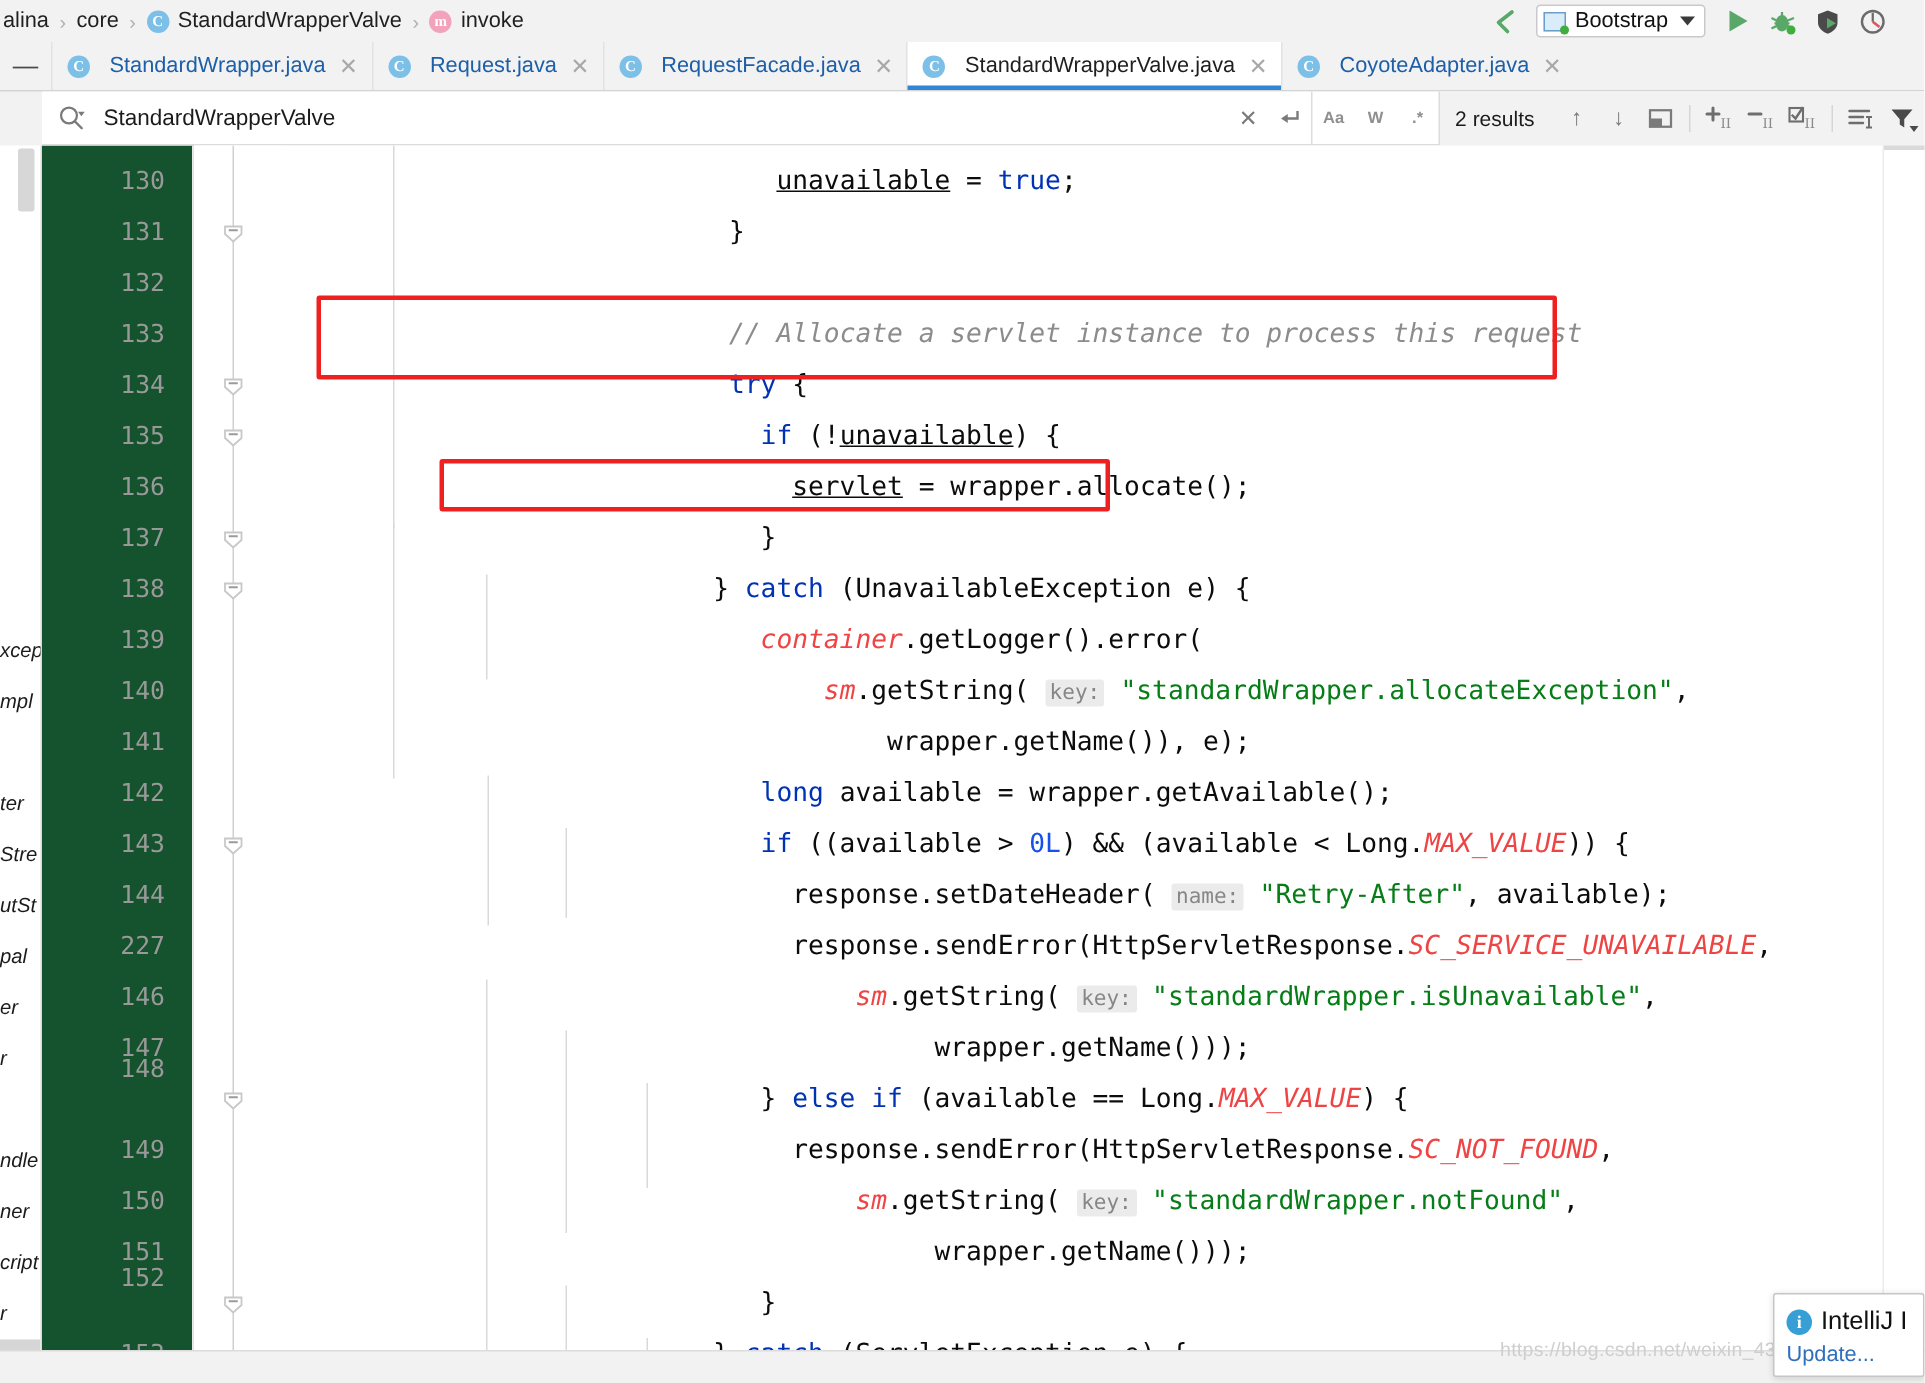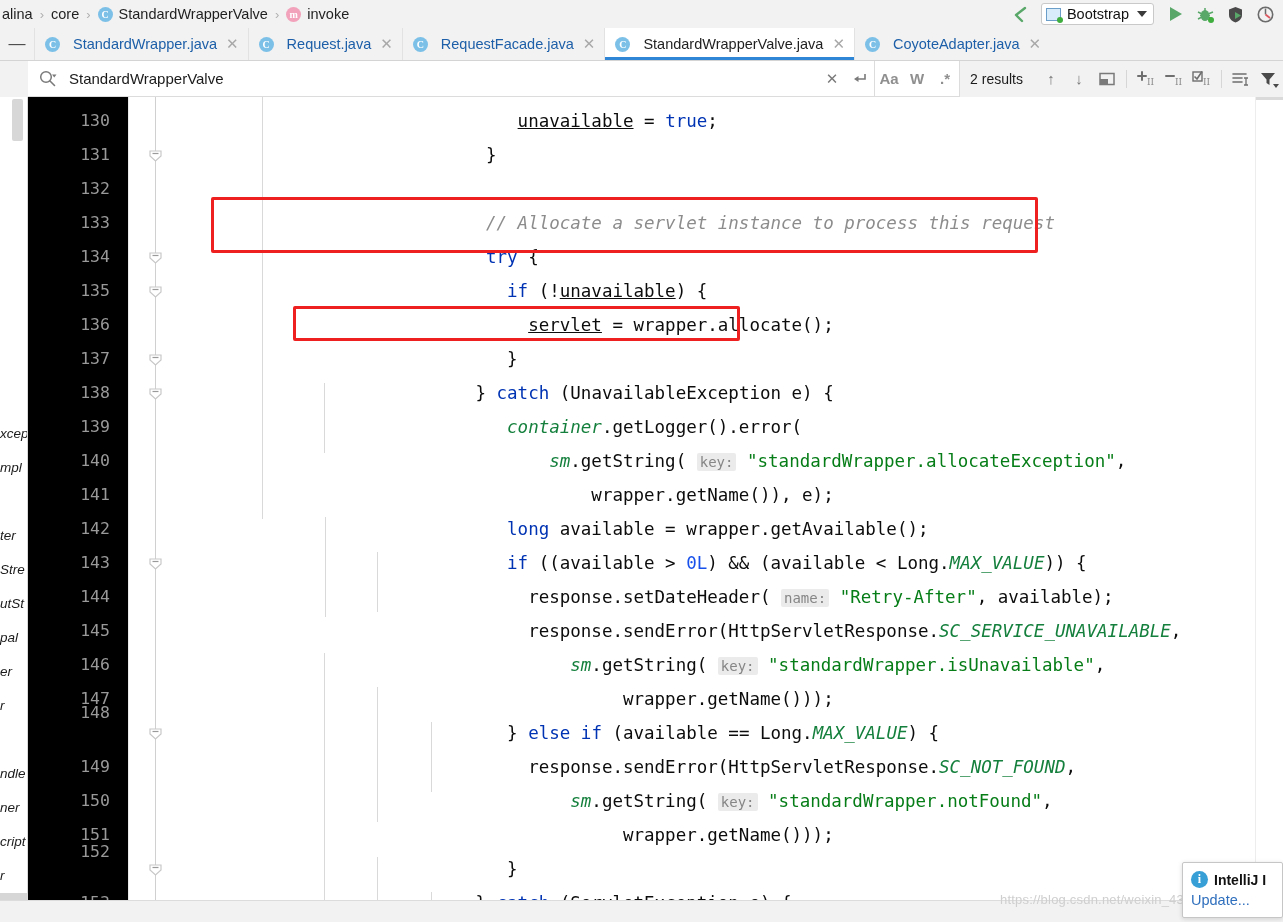--- a/index.html
+++ b/index.html
@@ -21,21 +21,21 @@
   .crumb-sep { color: #b0b0b0; font-size: 13px; padding: 0 7px; }
   .ic-class, .ic-method {
     width: 15px; height: 15px; border-radius: 50%;
     display: inline-flex; align-items: center; justify-content: center;
     font-size: 10px; font-weight: bold; color: #ffffff; margin-right: 6px;
     font-family: "Liberation Serif", serif;
   }
   .ic-class { background: #7cc0e8; }
   .ic-method { background: #f2a2bb; }
 
-  .toolright { display: flex; align-items: center; height: 28px; padding-right: 3px; gap: 0px; }
+  .toolright { display: flex; align-items: center; height: 28px; padding-right: 20px; gap: 0px; }
   .nav-back { width: 30px; height: 26px; display:flex; align-items:center; justify-content:center; }
   .runcfg {
     display: flex; align-items: center; height: 22px;
     background: #ffffff; border: 1px solid #c9c9c9; border-radius: 3px;
     padding: 0 6px 0 4px; margin: 0 6px;
   }
   .runcfg .cfg-icon {
     width: 15px; height: 13px; border: 1.6px solid #6b9ec9; background: #d8ecfa;
     position: relative; margin-right: 6px;
   }
@@ -80,21 +80,21 @@
   }
   .find-left { display: flex; align-items: center; flex: 1; height: 36px; padding-left: 10px; }
   .find-input-text { font-size: 15px; color: #1b1b1b; margin-left: 12px; }
   .find-search-icon { display: flex; align-items: center; }
   .fa-btn {
     min-width: 28px; height: 28px; display: flex; align-items: center; justify-content: center;
     color: #7a7a7a; font-size: 15px;
   }
   .fa-btn.flat { background: #f2f2f2; }
   .toggle-grp { display: flex; align-items: center; height: 36px; border-left: 1px solid #dcdcdc; border-right: 1px solid #dcdcdc; }
-  .toggle-grp .fa-btn { font-weight: bold; font-size: 15px; color: #8f8f8f; }
+  .toggle-grp .fa-btn { font-weight: bold; font-size: 11px; color: #8f8f8f; }
   .results-txt { font-size: 14px; color: #1b1b1b; padding: 0 14px 0 10px; white-space: nowrap; }
   .vsep { width: 1px; height: 18px; background: #d6d6d6; margin: 0 5px; }
   .right-panel-bg { background: #f2f2f2; display:flex; align-items:center; height:36px; }
 
   
   .leftstrip {
     position: absolute; left: 0; top: 97px; width: 28px; height: 803px;
     background: #ffffff; overflow: hidden; border-right: 1px solid #d9d9d9;
   }
   .leftstrip .lsrow {
@@ -110,21 +110,21 @@
     background: #d7d7d7; border-radius: 2px;
   }
 
   
   .editor {
     position: absolute; left: 28px; top: 97px; width: 1227px; height: 803px;
     background: #ffffff; overflow: hidden;
   }
   .gutter {
     position: absolute; left: 0; top: 0; width: 101px; height: 803px;
-    background: #000000; border-right: 1px solid #eaeaea;
+    background: #14532d; border-right: 1px solid #eaeaea;
   }
   .foldcol {
     position: absolute; left: 101px; top: 0; width: 62px; height: 803px; background: #ffffff;
   }
   .foldline {
     position: absolute; left: 26px; top: 0; width: 1px; height: 803px; background: #d0d0d0;
   }
   .codearea { position: absolute; left: 163px; top: 0; right: 0; height: 803px; }
 
   .lnum {
@@ -137,21 +137,21 @@
   .foldmark svg { display: block; }
 
   .cline {
     position: absolute; left: 0; height: 34px; line-height: 34px;
     font-family: "DejaVu Sans Mono", monospace; font-size: 17.5px;
     color: #0c0c0c; white-space: pre;
   }
   .k  { color: #0033b3; }          
   .s  { color: #067d17; }          
   .c  { color: #8c8c8c; font-style: italic; } 
-  .f  { color: #15803d; font-style: italic; } 
+  .f  { color: #ef4444; font-style: italic; } 
   .n  { color: #1750eb; text-align: center; }          
   .u  { text-decoration: underline; }
   .hint {
     background: #ebebeb; color: #868686; font-size: 14px; border-radius: 2px;
     padding: 1px 3px; font-family: "DejaVu Sans Mono", monospace;
   }
 
   .indentguide { position: absolute; width: 1px; background: #d9d9d9; }
 
   
@@ -165,21 +165,21 @@
   .watermark {
     position: absolute; left: 1000px; top: 892px; font-size: 13px; color: #cfcfcf;
     font-family: "Liberation Sans", sans-serif; letter-spacing: .2px; white-space: nowrap;
   }
   .notif {
     position: absolute; left: 1182px; top: 862px; width: 101px; height: 56px;
     background: #ffffff; border: 1px solid #c6c6c6; border-radius: 2px;
     box-shadow: 0 1px 5px rgba(0,0,0,.14); overflow: hidden;
   }
   .notif-head { display: flex; align-items: center; gap: 6px; padding: 8px 0 0 8px; }
-  .notif-title { font-size: 14px; font-weight: bold; color: #111; white-space: nowrap; }
+  .notif-title { font-size: 17px; font-weight: normal; color: #111; white-space: nowrap; }
   .notif-link { font-size: 14.5px; color: #2f6fbd; padding: 4px 0 0 8px; white-space: nowrap; }
   .info-badge {
     width: 17px; height: 17px; border-radius: 50%; background: #389fd6; color: #fff;
     font-size: 12px; font-weight: bold; display: flex; align-items: center; justify-content: center;
     font-family: "Liberation Serif", serif; flex: none;
   }
   .rscroll {
     position: absolute; left: 1255px; top: 97px; width: 28px; height: 803px; background: #ffffff;
     border-left: 1px solid #ededed;
   }
@@ -387,21 +387,21 @@
         <div class="lnum" style="top: 177px;">135</div>
         <div class="lnum" style="top: 211px;">136</div>
         <div class="lnum" style="top: 245px;">137</div>
         <div class="lnum" style="top: 279px;">138</div>
         <div class="lnum" style="top: 313px;">139</div>
         <div class="lnum" style="top: 347px;">140</div>
         <div class="lnum" style="top: 381px;">141</div>
         <div class="lnum" style="top: 415px;">142</div>
         <div class="lnum" style="top: 449px;">143</div>
         <div class="lnum" style="top: 483px;">144</div>
-        <div class="lnum" style="top: 517px;">145</div>
+        <div class="lnum" style="top: 517px;">227</div>
         <div class="lnum" style="top: 551px;">146</div>
         <div class="lnum" style="top: 585px;">147</div>
         <div class="lnum" style="top: 599px;">148</div>
         <div class="lnum" style="top: 653px;">149</div>
         <div class="lnum" style="top: 687px;">150</div>
         <div class="lnum" style="top: 721px;">151</div>
         <div class="lnum" style="top: 738px;">152</div>
         <div class="lnum" style="top: 789px;">153</div>
       </div>
     <div class="foldcol">

